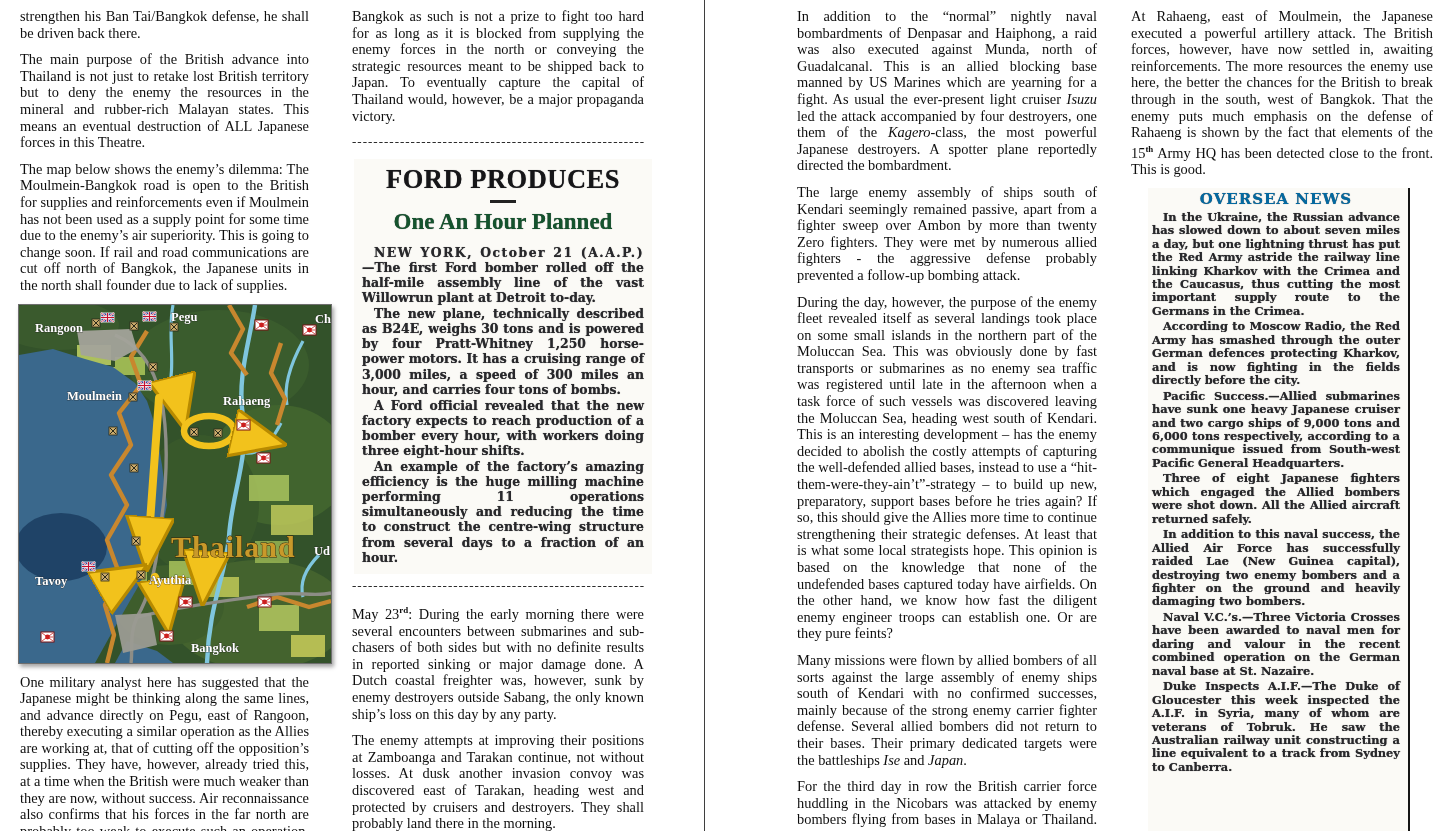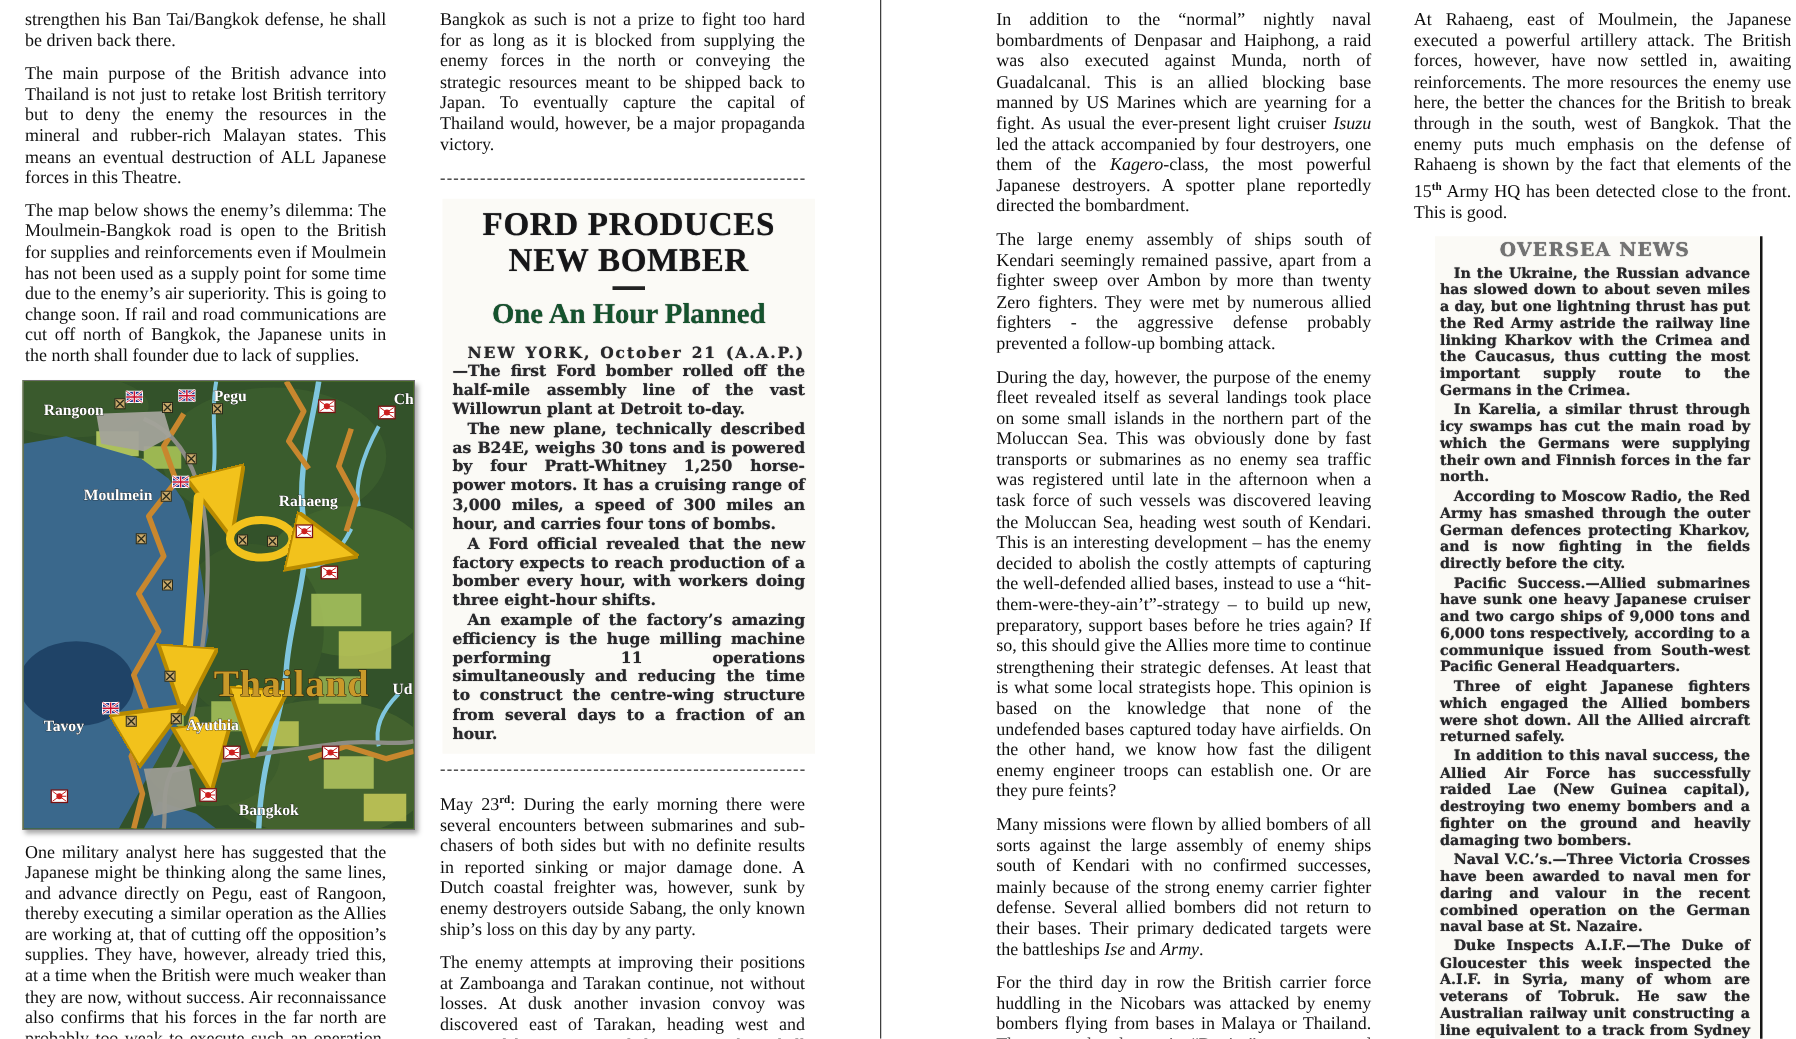--- a/index.html
+++ b/index.html
@@ -50,21 +50,21 @@
     font-size:12.4px;line-height:15.1px;font-weight:bold;
     text-align:justify;text-indent:12px;margin:0 0 1px 0;
   }
   .clip-ford .dateline{letter-spacing:1.5px;}
   .clip-oversea{
     margin:6px 0 0 17px;width:248px;padding:2px 8px 4px 4px;
     border-right:2px solid #151515;height:648px;overflow:hidden;
   }
   .clip-oversea .hl{
     text-align:center;font-weight:bold;font-size:15px;line-height:18px;
-    letter-spacing:1px;margin-bottom:3px;color:#737373;
+    letter-spacing:1px;margin-bottom:3px;color:#0369a1;
   }
   .clip-oversea p{
     font-size:11.4px;line-height:13.45px;font-weight:bold;
     text-align:justify;text-indent:11px;margin:0 0 2px 0;
   }
   
   .mlabel{
     font-family:"Liberation Serif", serif;font-weight:bold;fill:#ffffff;
     stroke:#1c1c1c;stroke-width:0.55px;paint-order:stroke;font-size:12.5px;
   }
@@ -301,21 +301,20 @@
 </div>
 
 <div class="col" id="col2">
   <p>Bangkok as such is not a prize to fight too hard for as long as it is blocked from supplying the enemy forces in the north or conveying the strategic resources meant to be shipped back to Japan. To eventually capture the capital of Thailand would, however, be a major propaganda victory.</p>
 
   <div class="dash-rule">--------------------------------------------------------------------</div>
 
   <div class="clip clip-ford">
     <div class="hl">
       <div>FORD PRODUCES</div>
-      <div>NEW BOMBER</div>
     </div>
     <div class="hl-rule"></div>
     <div class="sub">One An Hour Planned</div>
     <div class="body">
       <p><span class="dateline">NEW YORK, October 21 (A.A.P.)</span><span> —The first Ford bomber rolled off the half-mile assembly line of the vast Willowrun plant at Detroit to-day.</span></p>
       <p>The new plane, technically described as B24E, weighs 30 tons and is powered by four Pratt-Whitney 1,250 horse-power motors. It has a cruising range of 3,000 miles, a speed of 300 miles an hour, and carries four tons of bombs.</p>
       <p>A Ford official revealed that the new factory expects to reach production of a bomber every hour, with workers doing three eight-hour shifts.</p>
       <p>An example of the factory’s amazing efficiency is the huge milling machine performing 11 operations simultaneously and reducing the time to construct the centre-wing structure from several days to a fraction of an hour.</p>
     </div>
   </div>
@@ -323,32 +322,31 @@
   <div class="dash-rule">--------------------------------------------------------------------</div>
 
   <p><span class="lead-b">May 23</span><sup>rd</sup><span>: During the early morning there were several encounters between submarines and sub-chasers of both sides but with no definite results in reported sinking or major damage done. A Dutch coastal freighter was, however, sunk by enemy destroyers outside Sabang, the only known ship’s loss on this day by any party.</span></p>
   <p>The enemy attempts at improving their positions at Zamboanga and Tarakan continue, not without losses. At dusk another invasion convoy was discovered east of Tarakan, heading west and protected by cruisers and destroyers. They shall probably land there in the morning.</p>
 </div>
 
 <div class="col" id="col3">
   <p><span>In addition to the “normal” nightly naval bombardments of Denpasar and Haiphong, a raid was also executed against Munda, north of Guadalcanal. This is an allied blocking base manned by US Marines which are yearning for a fight. As usual the ever-present light cruiser </span><em>Isuzu</em><span> led the attack accompanied by four destroyers, one them of the </span><em>Kagero</em><span>-class, the most powerful Japanese destroyers. A spotter plane reportedly directed the bombardment.</span></p>
   <p>The large enemy assembly of ships south of Kendari seemingly remained passive, apart from a fighter sweep over Ambon by more than twenty Zero fighters. They were met by numerous allied fighters - the aggressive defense probably prevented a follow-up bombing attack.</p>
   <p>During the day, however, the purpose of the enemy fleet revealed itself as several landings took place on some small islands in the northern part of the Moluccan Sea. This was obviously done by fast transports or submarines as no enemy sea traffic was registered until late in the afternoon when a task force of such vessels was discovered leaving the Moluccan Sea, heading west south of Kendari. This is an interesting development – has the enemy decided to abolish the costly attempts of capturing the well-defended allied bases, instead to use a “hit-them-were-they-ain’t”-strategy – to build up new, preparatory, support bases before he tries again? If so, this should give the Allies more time to continue strengthening their strategic defenses. At least that is what some local strategists hope. This opinion is based on the knowledge that none of the undefended bases captured today have airfields. On the other hand, we know how fast the diligent enemy engineer troops can establish one. Or are they pure feints?</p>
-  <p><span>Many missions were flown by allied bombers of all sorts against the large assembly of enemy ships south of Kendari with no confirmed successes, mainly because of the strong enemy carrier fighter defense. Several allied bombers did not return to their bases. Their primary dedicated targets were the battleships </span><em>Ise</em><span> and </span><em>Army</em><span>.</span></p>
+  <p><span>Many missions were flown by allied bombers of all sorts against the large assembly of enemy ships south of Kendari with no confirmed successes, mainly because of the strong enemy carrier fighter defense. Several allied bombers did not return to their bases. Their primary dedicated targets were the battleships </span><em>Ise</em><span> and </span><em>Japan</em><span>.</span></p>
   <p>For the third day in row the British carrier force huddling in the Nicobars was attacked by enemy bombers flying from bases in Malaya or Thailand. The enemy bombers, six “Betties”, were escorted by fighters but the Martlet CAP and the strong AA defense of the carriers and their escorts frustrated the enemy’s intents. Several enemy planes were destroyed with no damage done to the ships.</p>
 
 </div>
 
 <div class="col" id="col4">
   <p><span>At Rahaeng, east of Moulmein, the Japanese executed a powerful artillery attack. The British forces, however, have now settled in, awaiting reinforcements. The more resources the enemy use here, the better the chances for the British to break through in the south, west of Bangkok. That the enemy puts much emphasis on the defense of Rahaeng is shown by the fact that elements of the 15</span><sup>th</sup><span> Army HQ has been detected close to the front. This is good.</span></p>
 
   <div class="clip clip-oversea">
     <div class="hl">OVERSEA NEWS</div>
     <p><b></b><span>In the Ukraine, the Russian advance has slowed down to about seven miles a day, but one lightning thrust has put the Red Army astride the railway line linking Kharkov with the Crimea and the Caucasus, thus cutting the most important supply route to the Germans in the Crimea.</span></p>
-    <p><b></b><span>In Karelia, a similar thrust through icy swamps has cut the main road by which the Germans were supplying their own and Finnish forces in the far north.</span></p>
     <p><b></b><span>According to Moscow Radio, the Red Army has smashed through the outer German defences protecting Kharkov, and is now fighting in the fields directly before the city.</span></p>
     <p><b>Pacific Success.—</b><span>Allied submarines have sunk one heavy Japanese cruiser and two cargo ships of 9,000 tons and 6,000 tons respectively, according to a communique issued from South-west Pacific General Headquarters.</span></p>
     <p><b></b><span>Three of eight Japanese fighters which engaged the Allied bombers were shot down. All the Allied aircraft returned safely.</span></p>
     <p><b></b><span>In addition to this naval success, the Allied Air Force has successfully raided Lae (New Guinea capital), destroying two enemy bombers and a fighter on the ground and heavily damaging two bombers.</span></p>
     <p><b>Naval V.C.’s.—</b><span>Three Victoria Crosses have been awarded to naval men for daring and valour in the recent combined operation on the German naval base at St. Nazaire.</span></p>
     <p><b>Duke Inspects A.I.F.—</b><span>The Duke of Gloucester this week inspected the A.I.F. in Syria, many of whom are veterans of Tobruk. He saw the Australian railway unit constructing a line equivalent to a track from Sydney to Canberra.</span></p>
   </div>
 </div>
 
 </body></html>

